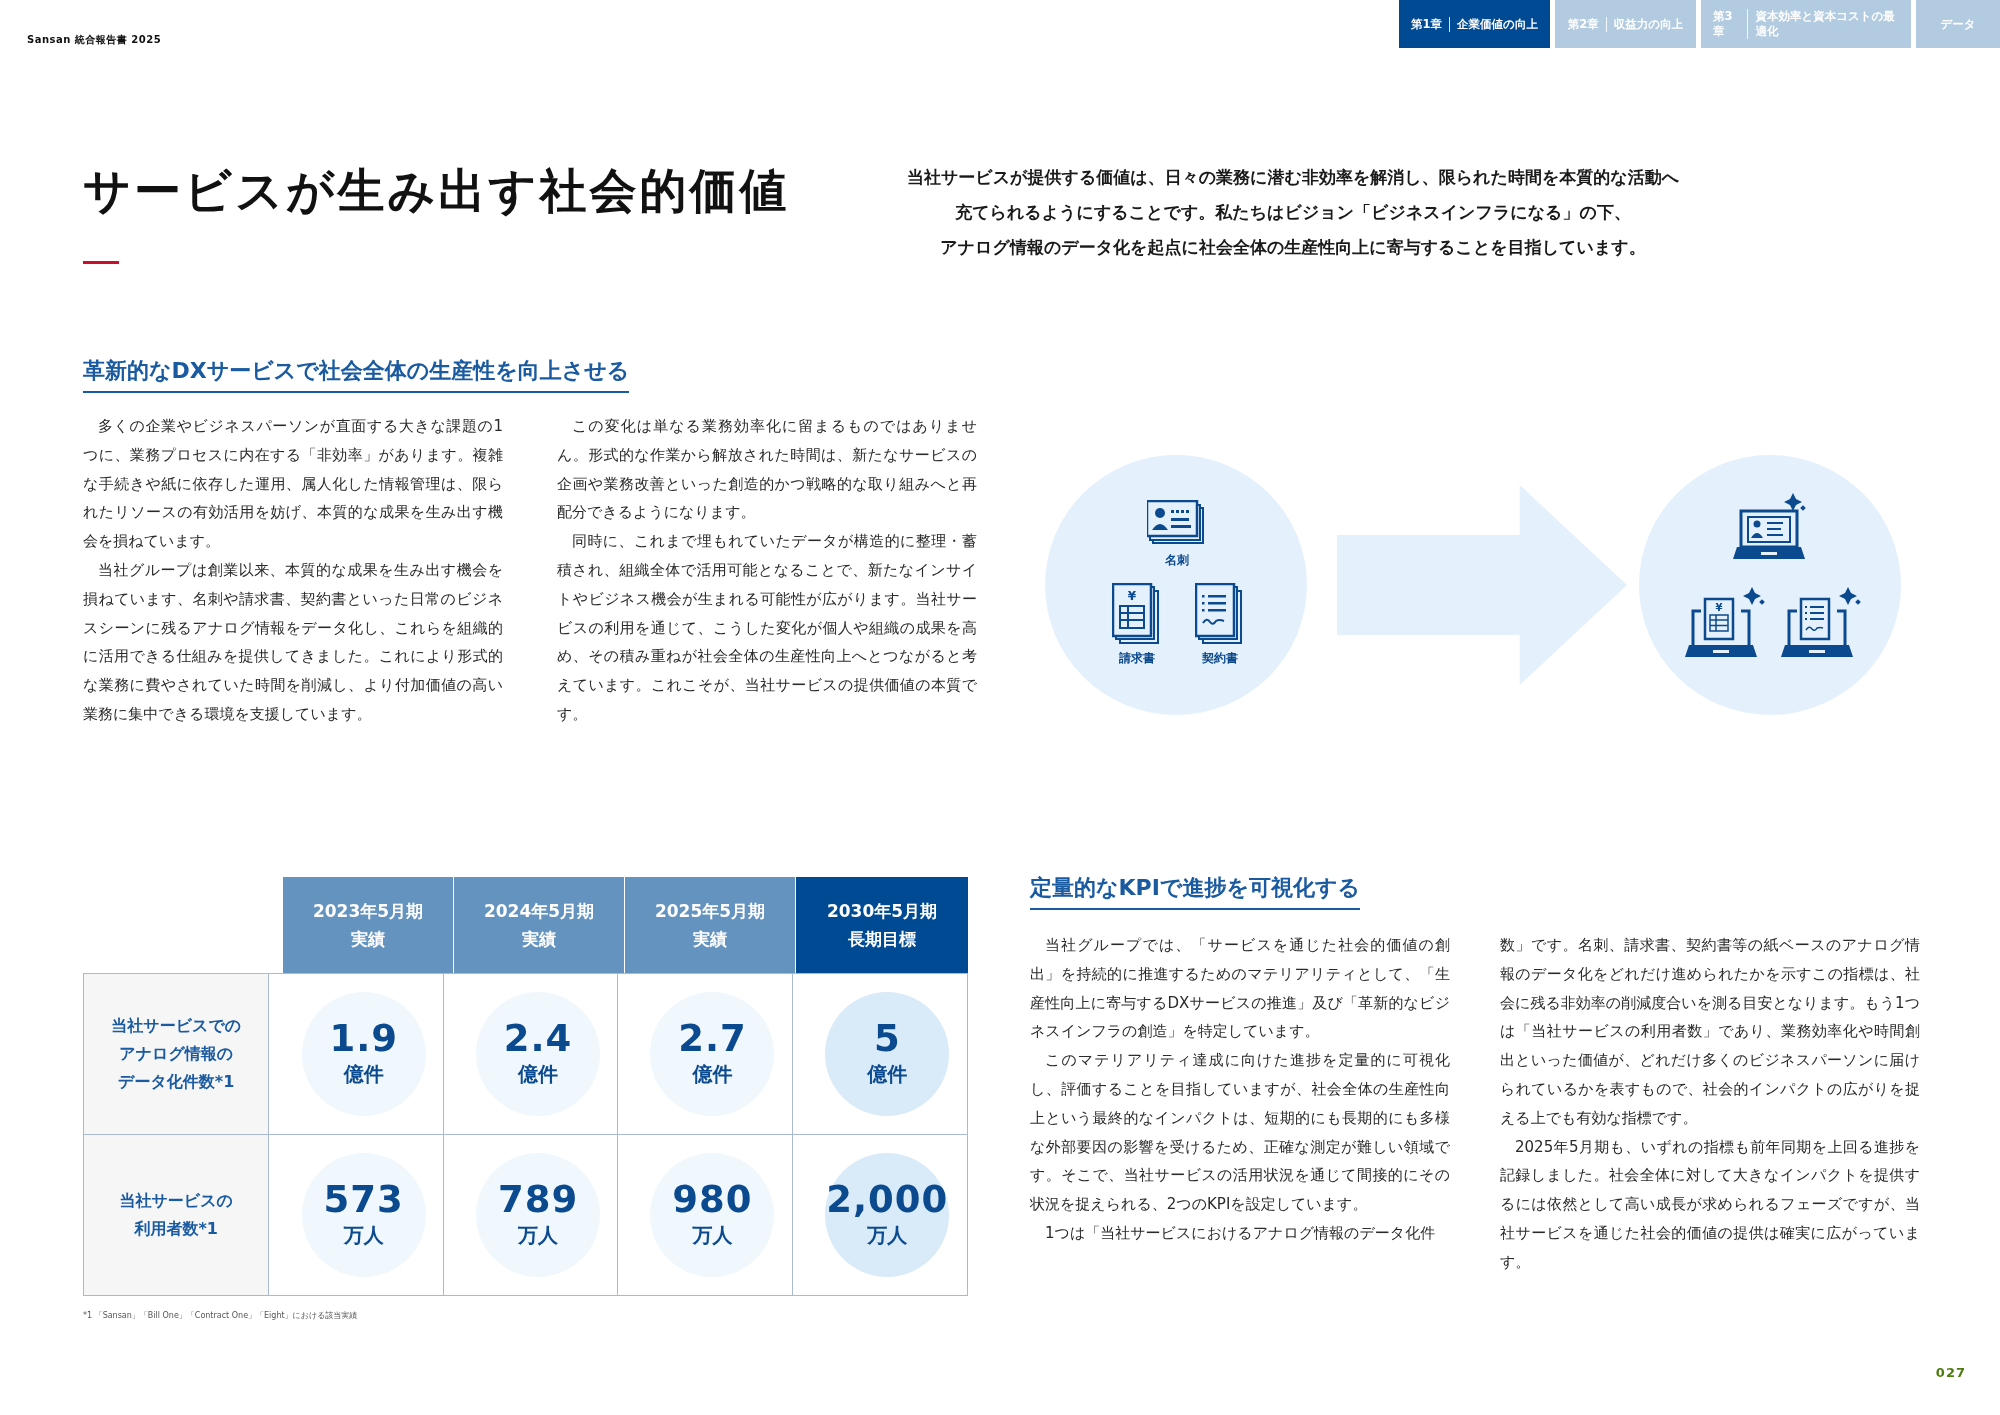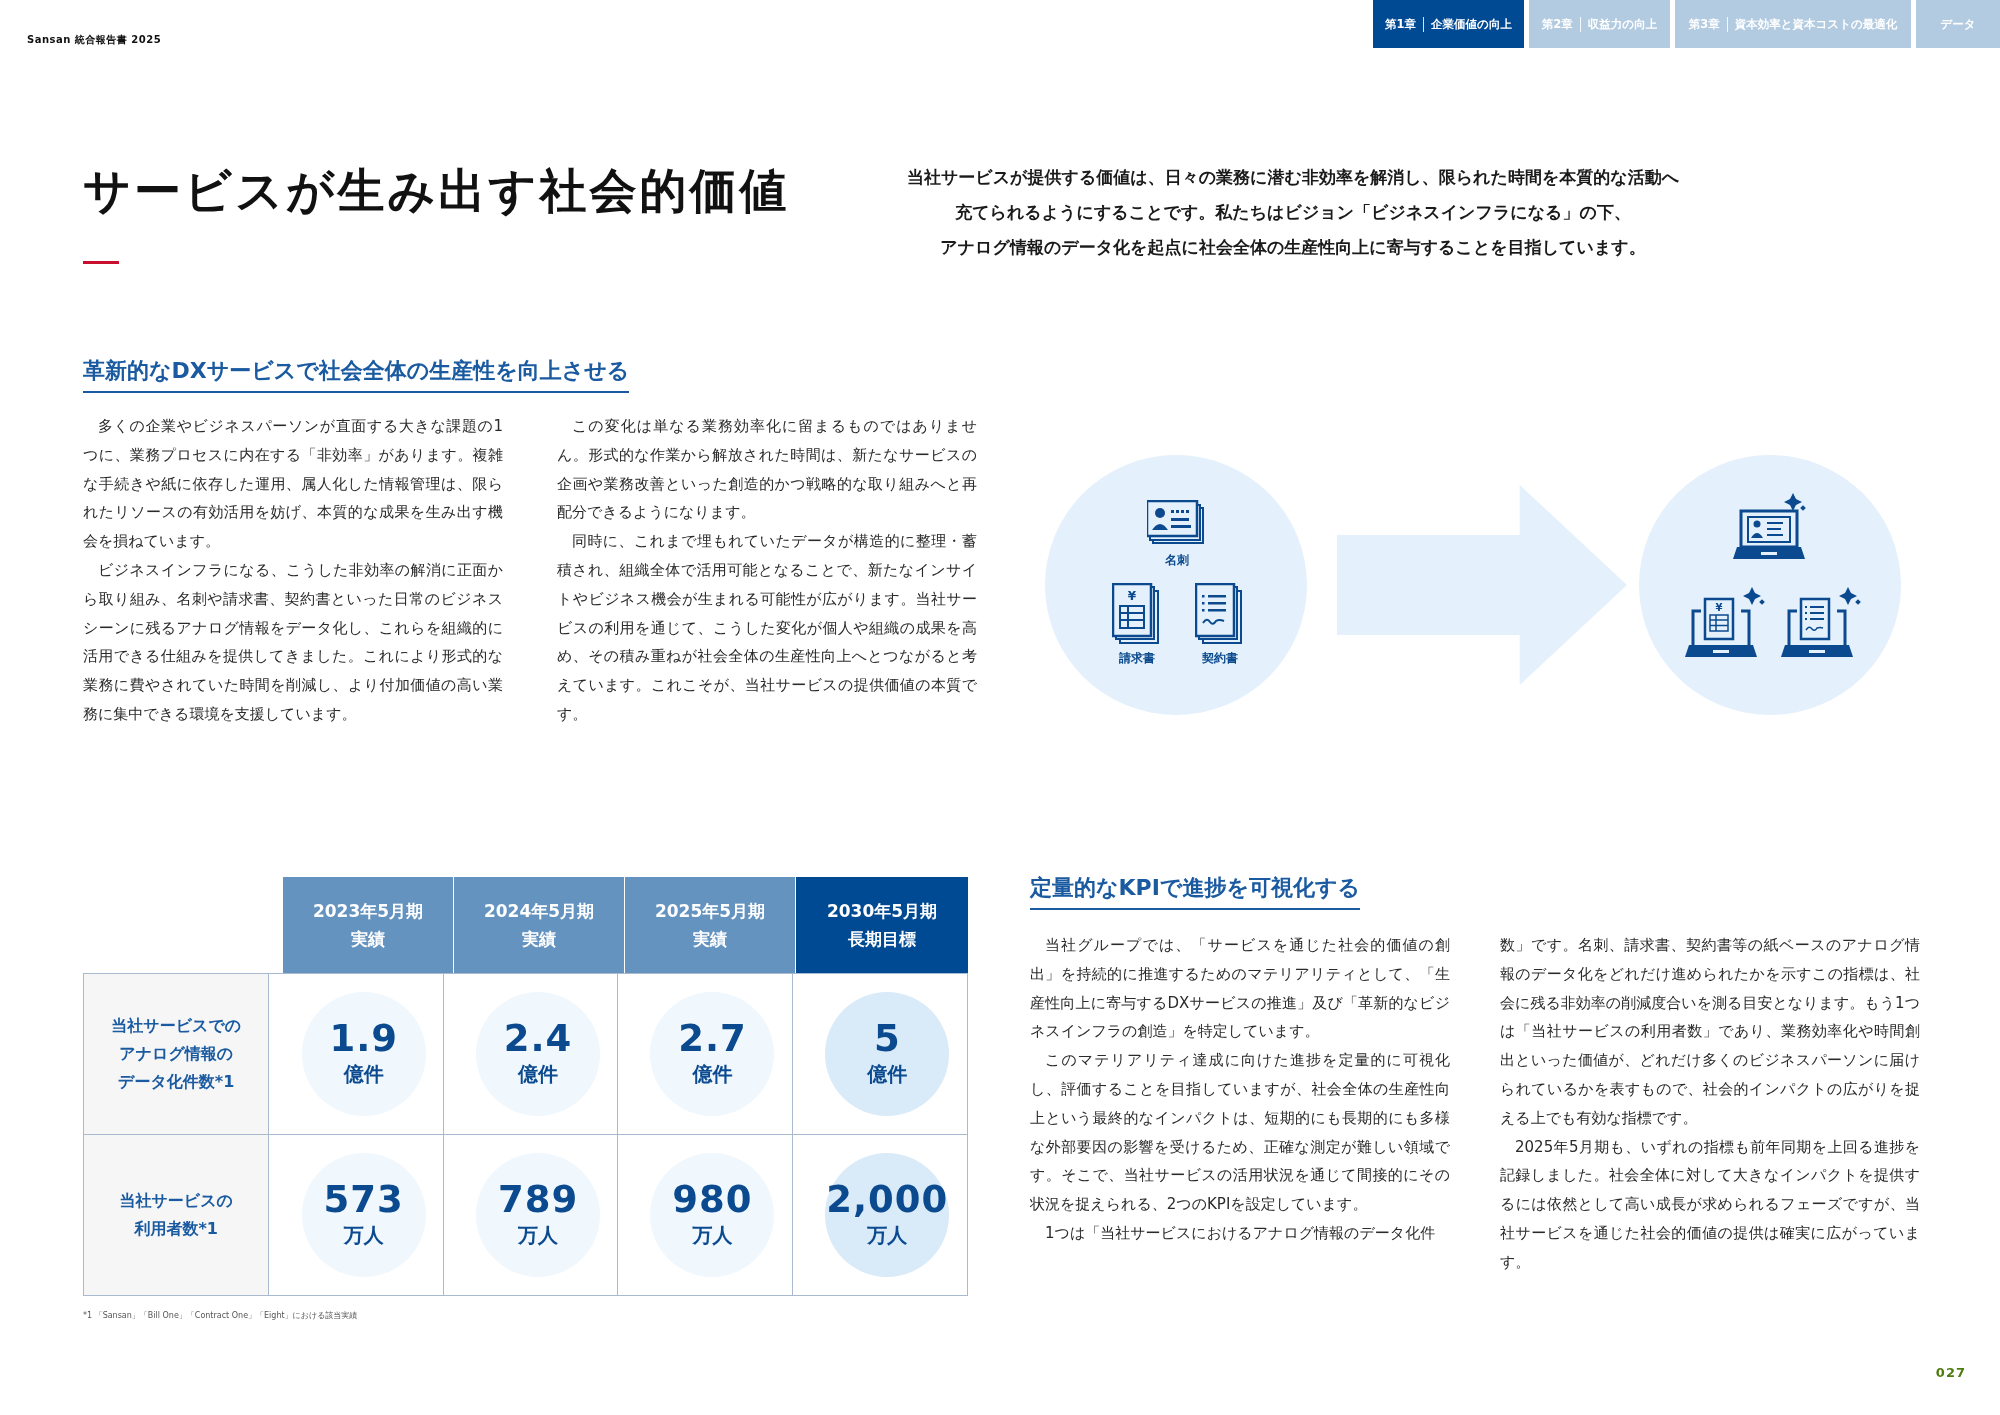--- a/index.html
+++ b/index.html
@@ -5,21 +5,21 @@
   * { box-sizing: border-box; margin: 0; padding: 0; }
   html, body { width: 2000px; height: 1415px; background: #ffffff; overflow: hidden; }
   body { position: relative; font-family: "DejaVu Sans", "Liberation Sans", sans-serif; color: #222; }
 
   .brand { position: absolute; left: 27px; top: 33px; font-size: 10px; font-weight: bold; letter-spacing: 0.5px; color: #111; }
 
   .chapter-nav { position: absolute; top: 0; right: 0; display: flex; gap: 5px; }
   .chapter-tab { height: 48px; display: flex; align-items: center; justify-content: center; font-size: 11.5px; font-weight: bold; color: #ffffff; background: #b3cbe0; padding: 0 12px; }
   .chapter-tab.active { background: #004a94; }
   .chapter-tab .num { padding-right: 7px; border-right: 1px solid rgba(255,255,255,0.85); margin-right: 7px; }
-  .tab-1 { width: 151px; } .tab-2 { width: 141px; } .tab-3 { width: 236px; } .tab-4 { width: 84px; }
+  .tab-1 { width: 151px; } .tab-2 { width: 141px; } .tab-3 { width: 210px; } .tab-4 { width: 84px; }
 
   .page-title { position: absolute; left: 83px; top: 160px; font-size: 47px; font-weight: bold; letter-spacing: 3px; color: #111; }
   .title-rule { position: absolute; left: 83px; top: 261px; width: 36px; height: 3px; background: #c8102e; }
 
   .lead { position: absolute; left: 843px; top: 160px; width: 900px; font-size: 17px; font-weight: bold; line-height: 35px; color: #1a1a1a; }
   .lead span { display: block; white-space: nowrap; text-align: center; }
 
   .section-heading { position: absolute; font-size: 22px; font-weight: bold; color: #1a5aa0; border-bottom: 2px solid #1a5aa0; padding-bottom: 5px; white-space: nowrap; }
   .sec1 { left: 83px; top: 356px; }
   .sec2 { left: 1030px; top: 873px; }
@@ -88,21 +88,21 @@
 
 <div class="lead">
   <span>当社サービスが提供する価値は、日々の業務に潜む非効率を解消し、限られた時間を本質的な活動へ</span>
   <span>充てられるようにすることです。私たちはビジョン「ビジネスインフラになる」の下、</span>
   <span>アナログ情報のデータ化を起点に社会全体の生産性向上に寄与することを目指しています。</span>
 </div>
 
 <h2 class="section-heading sec1">革新的なDXサービスで社会全体の生産性を向上させる</h2>
 <div class="body-col col-a">
   <p>多くの企業やビジネスパーソンが直面する大きな課題の1つに、業務プロセスに内在する「非効率」があります。複雑な手続きや紙に依存した運用、属人化した情報管理は、限られたリソースの有効活用を妨げ、本質的な成果を生み出す機会を損ねています。</p>
-  <p>ビジネスインフラになる、こうした非効率の解消に正面から取り組み、名刺や請求書、契約書といった日常のビジネスシーンに残るアナログ情報をデータ化し、これらを組織的に活用できる仕組みを提供してきました。これにより形式的な業務に費やされていた時間を削減し、より付加価値の高い業務に集中できる環境を支援しています。</p>
+  <p>当社グループは創業以来、本質的な成果を生み出す機会を損ねています、名刺や請求書、契約書といった日常のビジネスシーンに残るアナログ情報をデータ化し、これらを組織的に活用できる仕組みを提供してきました。これにより形式的な業務に費やされていた時間を削減し、より付加価値の高い業務に集中できる環境を支援しています。</p>
 </div>
 <div class="body-col col-b">
   <p>この変化は単なる業務効率化に留まるものではありません。形式的な作業から解放された時間は、新たなサービスの企画や業務改善といった創造的かつ戦略的な取り組みへと再配分できるようになります。</p>
   <p>同時に、これまで埋もれていたデータが構造的に整理・蓄積され、組織全体で活用可能となることで、新たなインサイトやビジネス機会が生まれる可能性が広がります。当社サービスの利用を通じて、こうした変化が個人や組織の成果を高め、その積み重ねが社会全体の生産性向上へとつながると考えています。これこそが、当社サービスの提供価値の本質です。</p>
 </div>
 
 <div class="diagram">
   <div class="circle circle-left"></div>
 
   <svg class="icon" style="left:102px;top:45px" width="60" height="46" viewBox="0 0 60 46">

